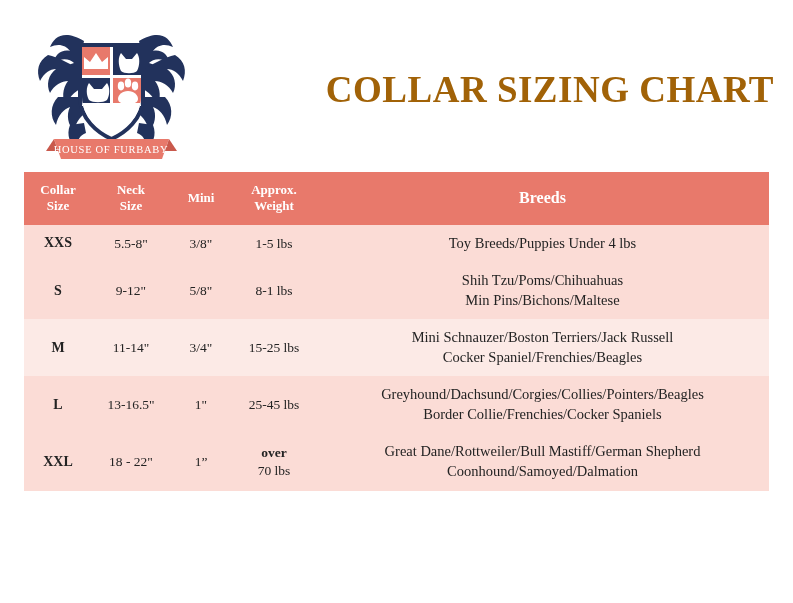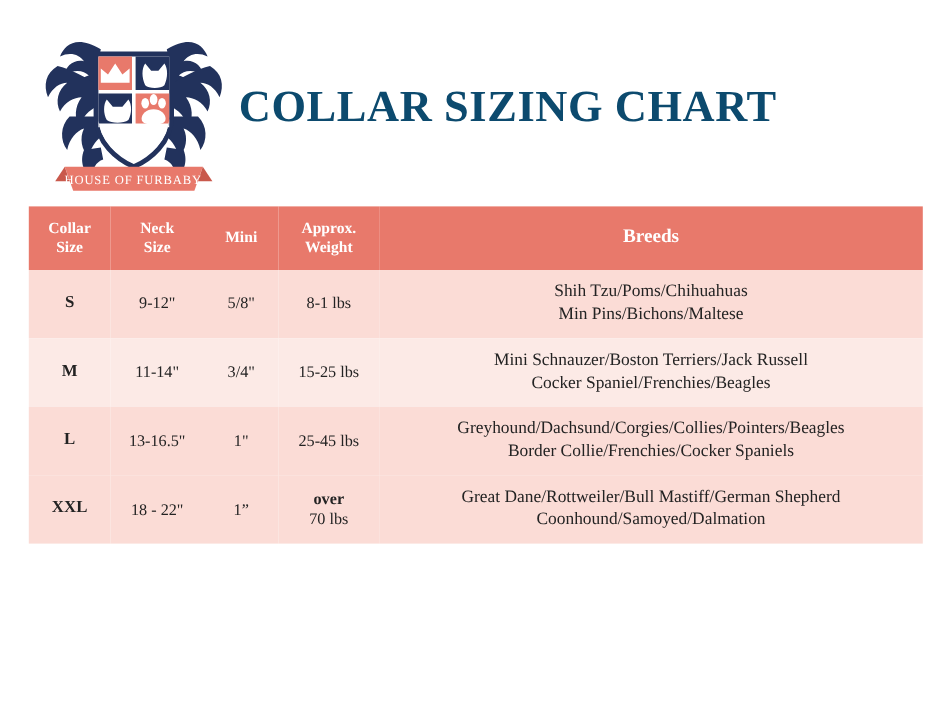--- a/index.html
+++ b/index.html
@@ -33,27 +33,27 @@
     width: 175px;
     height: 150px;
     position: relative;
     flex: 0 0 auto;
   }
   .logo svg {
     display: block;
   }
   .title {
     flex: 1 1 auto;
-    text-align: left;
+    text-align: right;
     font-family: "Liberation Serif", serif;
     font-weight: bold;
     font-size: 37px;
     letter-spacing: 0.5px;
-    color: #0c4a6e;
-    padding-right: 42px;
+    color: #a16207;
+    padding-right: 19px;
     padding-top: 6px;
   }
 
   
   .table-wrap {
     padding: 0 24px;
     box-sizing: border-box;
   }
   table.sizing {
     border-collapse: collapse;
@@ -183,20 +183,29 @@
           </th>
           <th>
             <span class="breed-line">Approx.</span>
             <span class="breed-line">Weight</span>
           </th>
           <th class="breeds-head">Breeds</th>
         </tr>
       </thead>
       <tbody>
         <tr class="row-a">
+          <td class="size-col">XXS</td>
+          <td>5.5-8"</td>
+          <td>3/8"</td>
+          <td>1-5 lbs</td>
+          <td class="breeds">
+            <span class="breed-line">Toy Breeds/Puppies Under 4 lbs</span>
+          </td>
+        </tr>
+        <tr class="row-a">
           <td class="size-col">S</td>
           <td>9-12"</td>
           <td>5/8"</td>
           <td>8-1 lbs</td>
           <td class="breeds">
             <span class="breed-line">Shih Tzu/Poms/Chihuahuas</span>
             <span class="breed-line">Min Pins/Bichons/Maltese</span>
           </td>
         </tr>
         <tr class="row-b">

